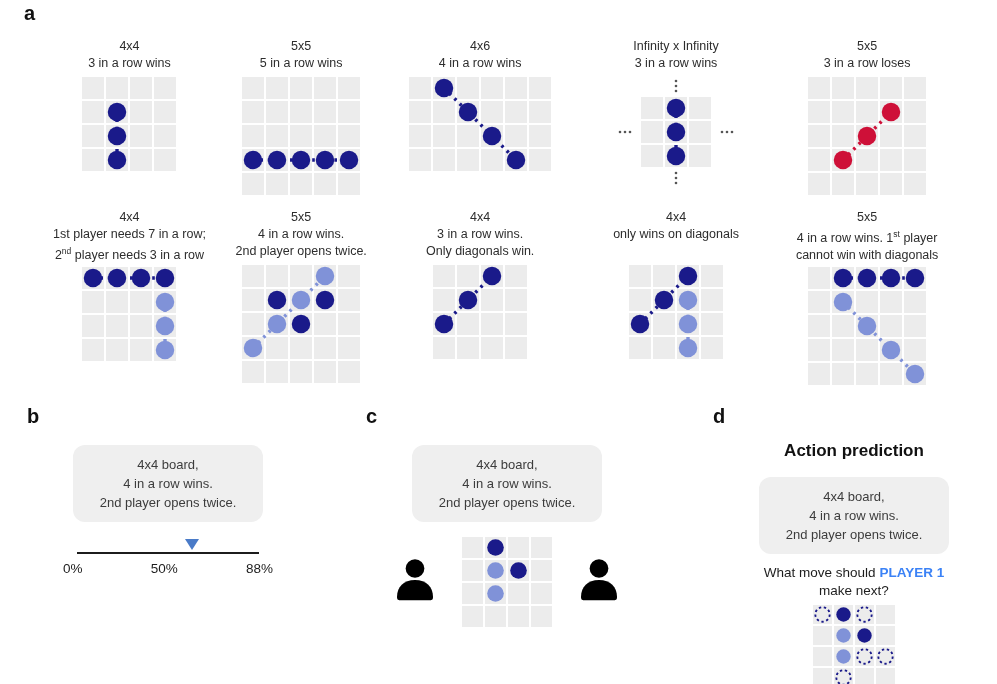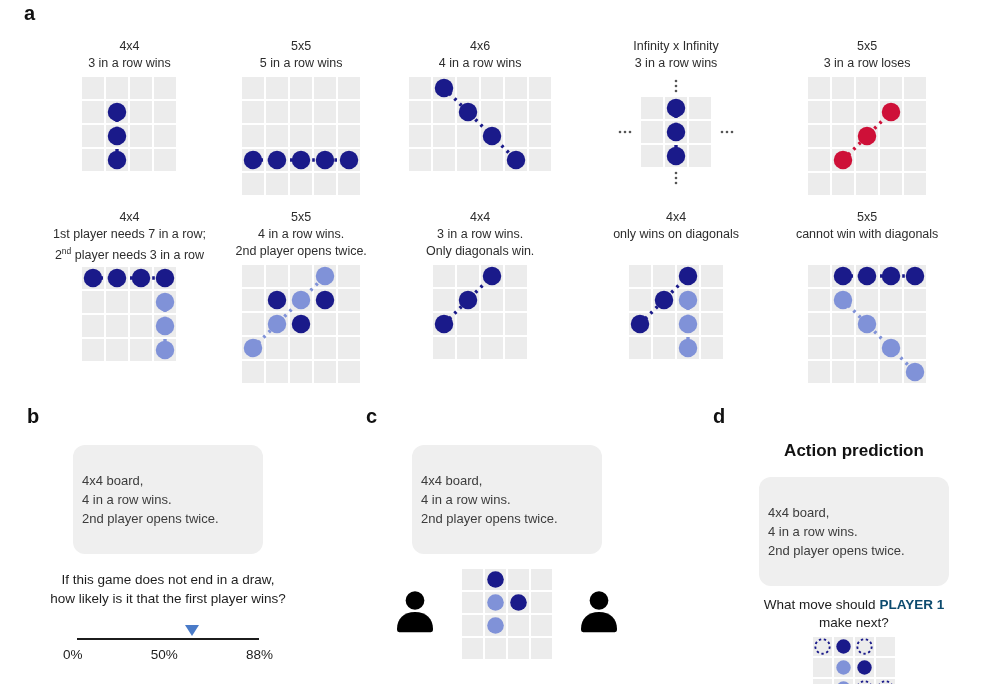--- a/index.html
+++ b/index.html
@@ -26,21 +26,21 @@
   #a-row-2 .caption{min-height:53px;}
   .board-wrap{margin-top:3px;line-height:0;}
   
   .task-panel{position:absolute;top:405px;width:300px;}
   #panel-b{left:18px;}
   #panel-c{left:357px;}
   #panel-d{left:704px;}
   .task-panel .panel-letter{margin-left:9px;height:24px;}
   .task-title{font-weight:bold;font-size:17px;text-align:center;margin-top:12px;color:#111;}
   .task-box{margin:16px auto 0;width:172px;background:#efefef;border-radius:12px;
-    padding:26px 9px;font-size:13px;line-height:19px;text-align:left;color:#3c3c3c;}
+    padding:10px 9px;font-size:13px;line-height:19px;text-align:center;color:#3c3c3c;}
   .question{margin-top:16px;font-size:13.5px;line-height:19px;text-align:center;color:#1d1d1d;}
   
   .slider{position:relative;width:182px;margin:30px auto 0;}
   .slider-track{border-top:2.5px solid #1c1c1c;}
   .slider-marker{position:absolute;top:-13px;width:0;height:0;
     border-left:7px solid transparent;border-right:7px solid transparent;
     border-top:11px solid #4a7bc8;transform:translateX(-50%);}
   .slider-labels{display:flex;justify-content:space-between;font-size:13.5px;
     margin:7px -14px 0;color:#1d1d1d;}
   
@@ -366,20 +366,21 @@
             <circle cx="35" cy="35" r="9.24" fill="#1a1a8a"></circle>
             <circle cx="59" cy="11" r="9.24" fill="#1a1a8a"></circle>
             <circle cx="59" cy="35" r="9.24" fill="#8092d8"></circle>
             <circle cx="59" cy="59" r="9.24" fill="#8092d8"></circle>
             <circle cx="59" cy="83" r="9.24" fill="#8092d8"></circle>
           </svg></div>
       </div>
       <div class="variant">
         <div class="caption">
           <div>5x5</div>
+          <div>4 in a row wins. 1<sup>st</sup> player</div>
           <div>cannot win with diagonals</div>
         </div>
         <div class="board-wrap"><svg width="118" height="118" viewBox="0 0 118 118">
             <rect x="0" y="0" width="22" height="22" fill="#ececec"></rect>
             <rect x="24" y="0" width="22" height="22" fill="#ececec"></rect>
             <rect x="48" y="0" width="22" height="22" fill="#ececec"></rect>
             <rect x="72" y="0" width="22" height="22" fill="#ececec"></rect>
             <rect x="96" y="0" width="22" height="22" fill="#ececec"></rect>
             <rect x="0" y="24" width="22" height="22" fill="#ececec"></rect>
             <rect x="24" y="24" width="22" height="22" fill="#ececec"></rect>
@@ -415,24 +416,20 @@
       </div>
     </div>
 </section>
 
 <section class="task-panel" id="panel-b">
   <div class="panel-letter">b</div>
   <div class="task-box">
       <div>4x4 board,</div>
       <div>4 in a row wins.</div>
       <div>2nd player opens twice.</div>
-    </div>
-  <div class="question">
-      <div>If this game does not end in a draw,</div>
-      <div>how likely is it that the first player wins?</div>
     </div>
   <div class="slider">
     <div class="slider-marker" id="slider-marker" style="left: 63%; border-top-color: rgb(74, 123, 200);"></div>
     <div class="slider-track"></div>
     <div class="slider-labels">
       <span>0%</span>
       <span>50%</span>
       <span>88%</span>
     </div>
   </div>
@@ -483,21 +480,21 @@
 
 <section class="task-panel" id="panel-d">
   <div class="panel-letter">d</div>
   <div class="task-title">Action prediction</div>
   <div class="task-box">
       <div>4x4 board,</div>
       <div>4 in a row wins.</div>
       <div>2nd player opens twice.</div>
     </div>
   <div class="question">
-    <div><span>What move should </span><span class="highlight" id="player-highlight" style="color: #0c4a6e; margin-top: 48px;">PLAYER 1</span></div>
+    <div><span>What move should </span><span class="highlight" id="player-highlight" style="color: #3b82f6; margin-top: 48px;">PLAYER 1</span></div>
     <div>make next?</div>
   </div>
   <div class="board-center">
       <svg width="82" height="82" viewBox="0 0 82 82">
         <rect x="0" y="0" width="19" height="19" fill="#ececec"></rect>
         <rect x="21" y="0" width="19" height="19" fill="#ececec"></rect>
         <rect x="42" y="0" width="19" height="19" fill="#ececec"></rect>
         <rect x="63" y="0" width="19" height="19" fill="#ececec"></rect>
         <rect x="0" y="21" width="19" height="19" fill="#ececec"></rect>
         <rect x="21" y="21" width="19" height="19" fill="#ececec"></rect>

